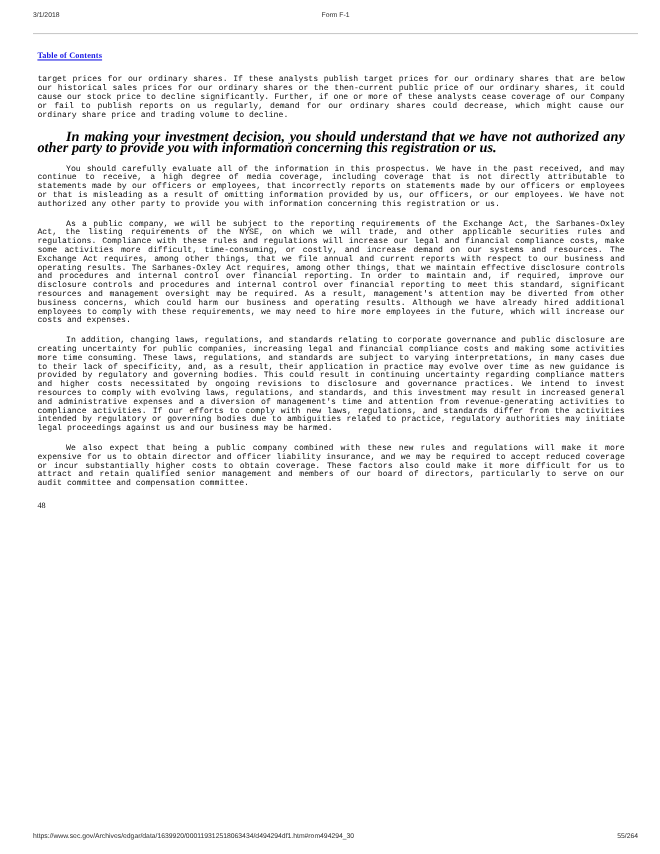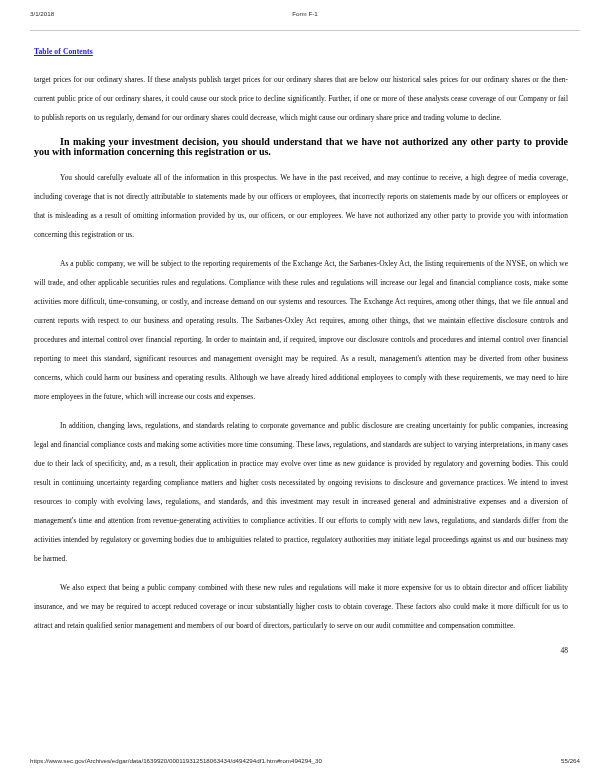--- a/index.html
+++ b/index.html
@@ -65,42 +65,44 @@
     font-family: "Liberation Serif", "DejaVu Serif", serif;
     font-size: 7.6px;
     font-weight: bold;
     color: #1a1ae6;
     text-decoration: underline;
     margin-bottom: 14px;
     letter-spacing: 0.1px;
   }
   p.body-text {
     font-size: 7.45px;
-    line-height: 19px;
+    line-height: 8px;
     margin: 0 0 10px 0;
     text-align: justify;
     color: #0d0d0d;
     letter-spacing: 0.01px;
+    font-family: Liberation Mono, monospace;
   }
   p.body-text.indent {
     text-indent: 26px;
   }
   p.risk-head {
-    font-size: 10px;
+    font-size: 13px;
     line-height: 10.35px;
     margin: 0 0 10px 0;
     text-align: justify;
     font-weight: bold;
+    font-style: italic;
     text-indent: 26px;
     color: #000000;
   }
   p.no-gap { margin-bottom: 0; }
   .page-number {
     margin-top: 11px;
-    text-align: right;
+    text-align: left;
     font-size: 7.45px;
     line-height: 10.35px;
     color: #0d0d0d;
   }
   
   .print-footer {
     position: absolute;
     bottom: 9px;
     left: 30px;
     width: 550px;

